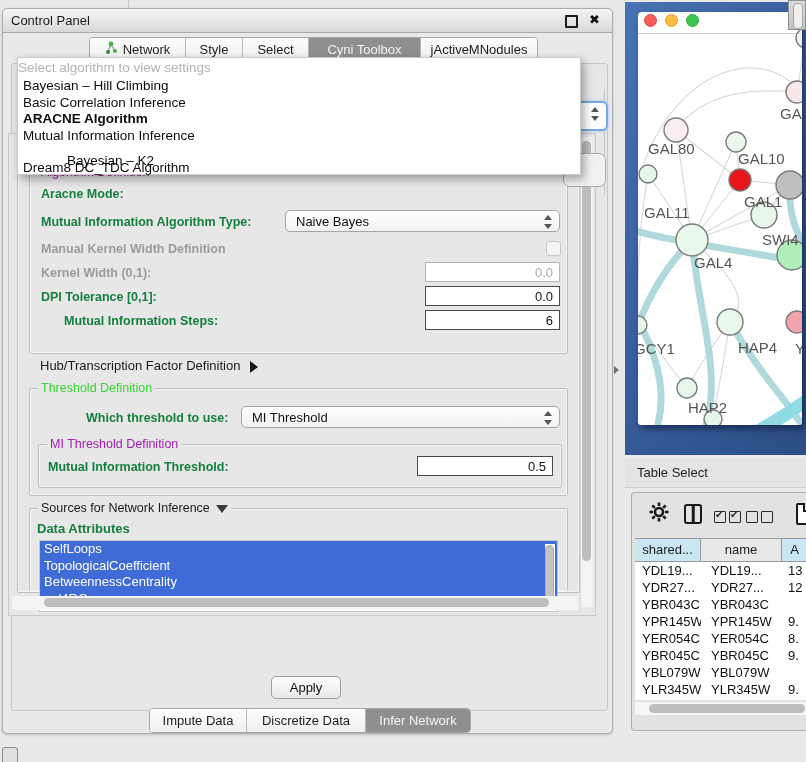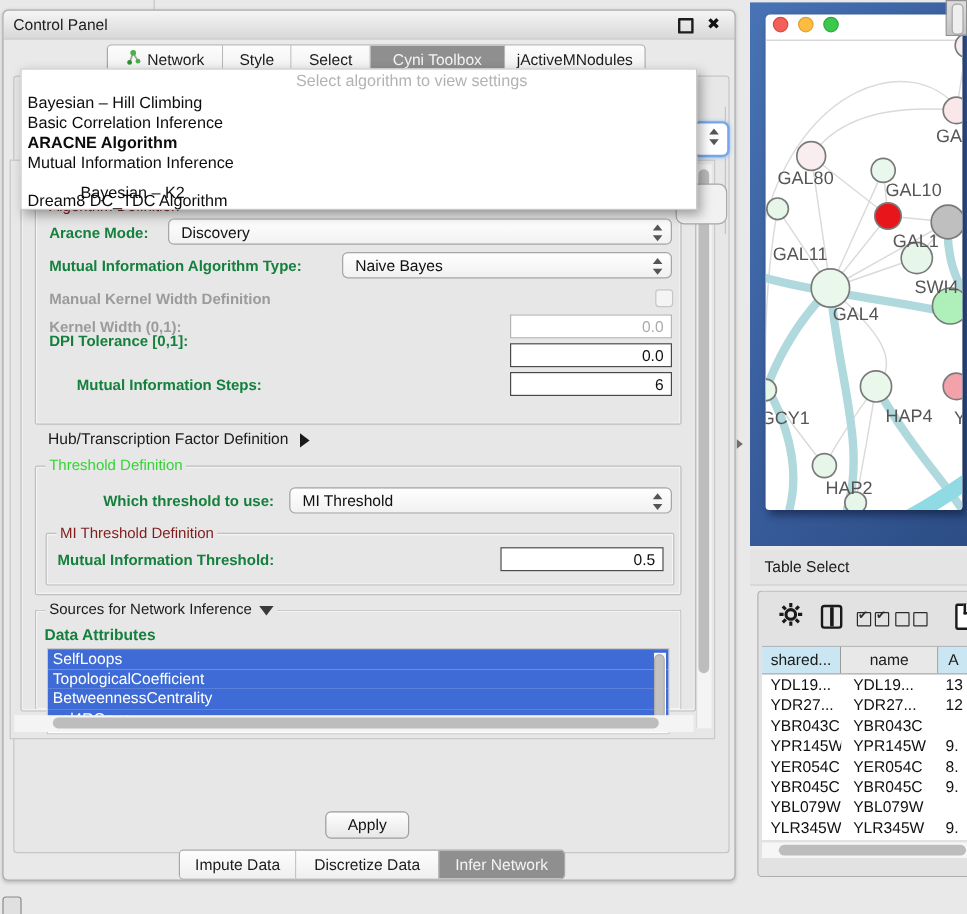--- a/index.html
+++ b/index.html
@@ -25,21 +25,21 @@
   .seg-item.sel{background:#8F8F8F;color:#F4F4F4;}
   .net-icon{margin-right:5px;}
 
   
   .content-panel{left:8px;top:54px;width:595px;height:646px;background:#E7E7E7;
     border:1px solid #C6C6C6;border-radius:3px;}
 
   
   .popup{left:14px;top:48px;width:562px;height:116px;background:#FFFFFF;
     border:1px solid #C9C9C9;box-shadow:3px 4px 9px rgba(0,0,0,.35);z-index:40;}
-  .popup-placeholder{left:0;top:2px;width:100%;text-align:center;font-size:13.5px;color:#B3B3B3;margin-left:44px;}
+  .popup-placeholder{left:0;top:2px;width:100%;font-size:13.5px;color:#B3B3B3;}
   .popup-item{left:3px;width:553px;height:16px;font-size:13.5px;color:#0d0d0d;line-height:16px;padding-left:2px;}
   .popup-item.bold{font-weight:bold;}
 
   
   .combo-fragment{left:574px;top:92px;width:27px;height:26px;background:#fff;border:2px solid #76A7E8;
     border-radius:6px;box-shadow:0 0 3px #9CC2F0;z-index:30;}
   .box-fragment{left:560px;top:144px;width:41px;height:32px;background:#F1F1F1;
     border:1px solid #A8A8A8;border-radius:7px;z-index:30;}
   .vline-fragment{left:601px;top:80px;width:1px;height:106px;background:#C4C4C4;z-index:29;}
 
@@ -47,21 +47,21 @@
   .scroll-area{left:5px;top:124px;width:586px;height:481px;background:#E7E7E7;border:1px solid #C9C9C9;}
   .vscroll{right:2px;top:3px;width:12px;height:470px;background:#F4F4F4;border-left:1px solid #DADADA;}
   .vscroll-thumb{left:1px;top:4px;width:9px;height:420px;background:#BDBDBD;border-radius:5px;}
   .hscroll{left:3px;top:462px;width:566px;height:14px;background:#F4F4F4;}
   .hscroll-thumb{left:32px;top:2px;width:505px;height:9px;background:#BDBDBD;border-radius:5px;}
 
   
   .grp{border:1px solid #BFBFBF;border-radius:2px;box-shadow:inset 0 0 0 1px rgba(255,255,255,.55);}
   .grp-title{position:absolute;top:-8px;left:8px;background:#E7E7E7;padding:0 3px;font-size:12.5px;}
   .t-black{color:#1a1a1a;}
-  .t-blue{color:#7f1d1d;}
+  .t-blue{color:#a21caf;}
   .t-green{color:#35D435;}
 
   .lbl{font-size:12.5px;font-weight:bold;color:#15803d;}
   .lbl-dis{font-size:12.5px;font-weight:bold;color:#9B9B9B;}
   .lbl-plain{font-size:13px;color:#1a1a1a;}
 
   .combo{background:linear-gradient(#FFFFFF,#F1F1F1);border:1px solid #A6A6A6;border-radius:5px;
     height:22px;font-size:13px;color:#111;line-height:22px;padding-left:10px;box-sizing:border-box;}
   .stepper{position:absolute;right:7px;top:4px;width:9px;height:14px;}
   .stepper:before,.stepper:after{content:"";position:absolute;left:1px;border-left:4px solid transparent;border-right:4px solid transparent;}
@@ -189,38 +189,34 @@
 
     <div class="abs scroll-area">
 
       <div class="abs grp" style="left:8px;top:11px;width:561px;height:446px;">
         <span class="grp-title t-black">Cyni Algorithm Settings</span>
 
         <div class="abs grp" style="left:11px;top:26px;width:537px;height:180px;">
           <span class="grp-title t-blue">Algorithm Definition</span>
 
           <div class="abs lbl" style="left:11px;top:14px;">Aracne Mode:</div>
-          <div class="abs combo" style="left:110px;top:9px;width:420px;">
-            <span>Discovery</span>
-            <span class="stepper"></span>
-          </div>
 
           <div class="abs lbl" style="left:11px;top:42px;">Mutual Information Algorithm Type:</div>
           <div class="abs combo" style="left:255px;top:37px;width:275px;">
             <span>Naive Bayes</span>
             <span class="stepper"></span>
           </div>
 
           <div class="abs lbl-dis" style="left:11px;top:69px;">Manual Kernel Width Definition</div>
           <div class="abs checkbox" style="left:516px;top:68px;"></div>
 
           <div class="abs lbl-dis" style="left:11px;top:93px;">Kernel Width (0,1):</div>
           <div class="abs field dis" style="left:395px;top:89px;width:135px;">0.0</div>
 
-          <div class="abs lbl" style="left:11px;top:104px;text-align:center;">DPI Tolerance [0,1]:</div>
+          <div class="abs lbl" style="left:11px;top:117px;text-align:center;">DPI Tolerance [0,1]:</div>
           <div class="abs field" style="left:395px;top:113px;width:135px;">0.0</div>
 
           <div class="abs lbl" style="left:11px;top:141px;padding-left:23px;">Mutual Information Steps:</div>
           <div class="abs field" style="left:395px;top:137px;width:135px;">6</div>
         </div>
 
         <div class="abs lbl-plain" style="left:22px;top:212px;">
           <span>Hub/Transcription Factor Definition</span>
           <span class="tri-right"></span>
         </div>

